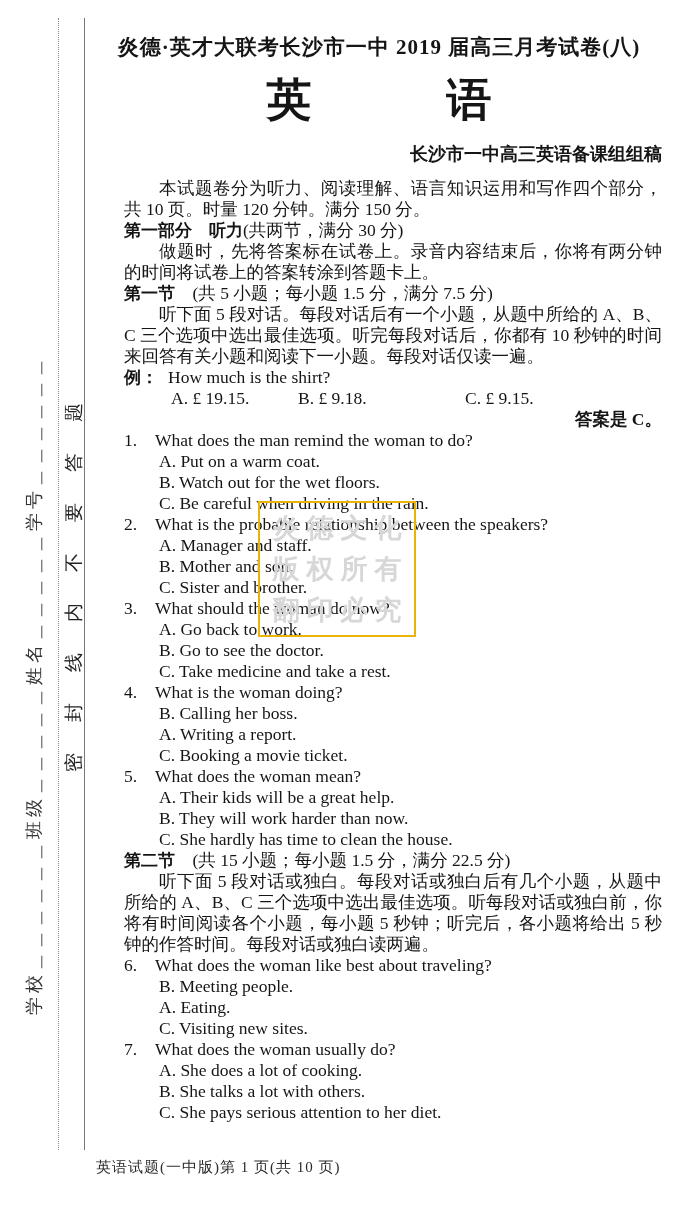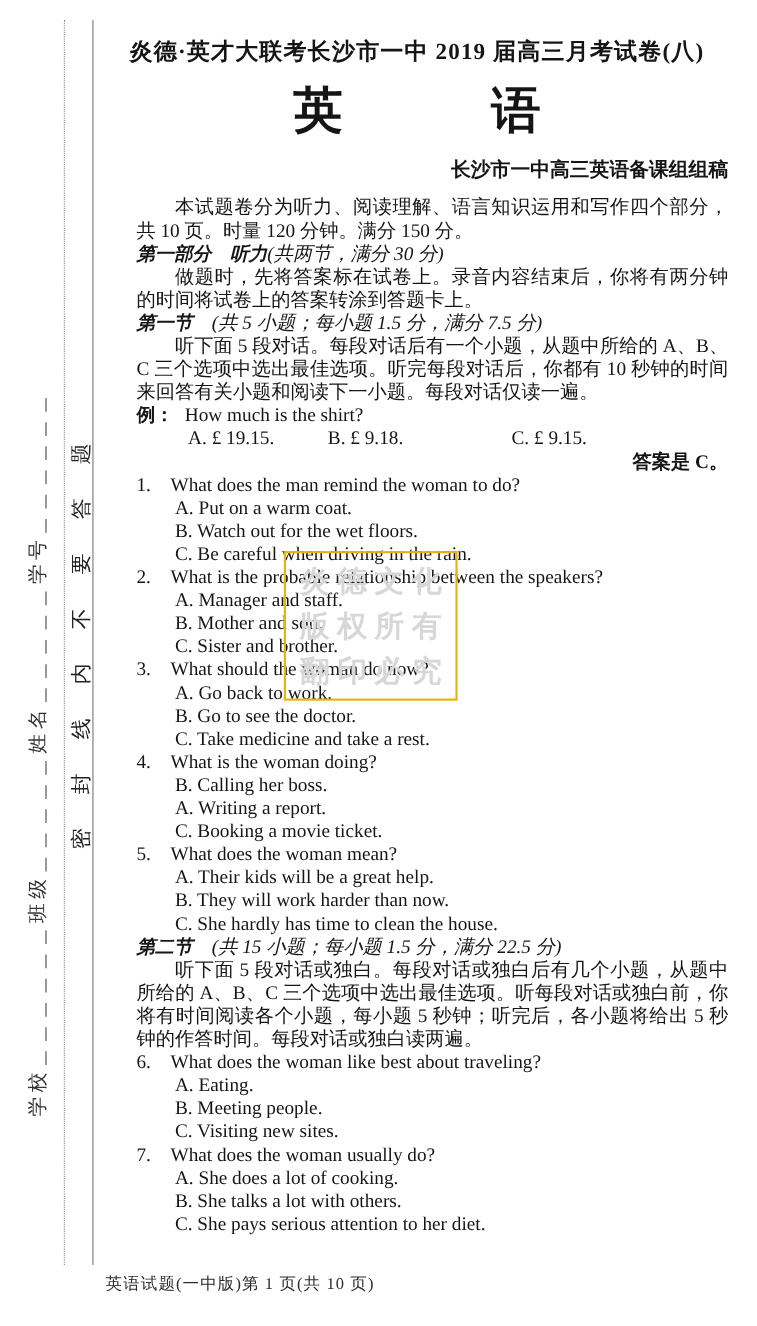--- a/index.html
+++ b/index.html
@@ -52,21 +52,21 @@
     text-align:center; font-weight:bold; font-size:45px; line-height:50px;
     margin-top:15px; font-family:"Liberation Sans", sans-serif;
   }
   .byline {
     text-align:right; font-weight:bold; font-size:18px; line-height:24px;
     margin-top:17px; font-family:"Liberation Sans", sans-serif;
   }
   .body-text { margin-top:12px;margin-left:28px; }
   .para { text-align:justify; text-indent:2em; }
   .flush { text-indent:0; }
-  .head-line { font-weight:bold;font-style:italic; }
+  .head-line { font-weight:bold; }
   .head-line .hn { font-weight:normal; }
   .bold-sans { font-weight:bold; font-family:"Liberation Sans", sans-serif; font-size:17px; }
   .q-line { display:flex; }
   .q-num { flex:none; width:31px; }
   .q-text { flex:1; }
   .opt { padding-left:35px; }
   .example-q { display:flex; }
   .ex-label { flex:none; width:44px; }
   .ex-opts { padding-left:47px; }
   .ex-opt-a { display:inline-block; width:127px; }
@@ -154,22 +154,22 @@
     <div class="opt">B. They will work harder than now.</div>
     <div class="opt">C. She hardly has time to clean the house.</div>
 
     <div class="head-line flush"><span class="bold-sans">第二节</span><span class="hn">　(共 15 小题；每小题 1.5 分，满分 22.5 分)</span></div>
     <div class="para">听下面 5 段对话或独白。每段对话或独白后有几个小题，从题中所给的 A、B、C 三个选项中选出最佳选项。听每段对话或独白前，你将有时间阅读各个小题，每小题 5 秒钟；听完后，各小题将给出 5 秒钟的作答时间。每段对话或独白读两遍。</div>
 
     <div class="q-line">
         <span class="q-num">6.</span>
         <span class="q-text">What does the woman like best about traveling?</span>
       </div>
+    <div class="opt">B. Meeting people.</div>
     <div class="opt">A. Eating.</div>
-    <div class="opt">B. Meeting people.</div>
     <div class="opt">C. Visiting new sites.</div>
 
     <div class="q-line">
         <span class="q-num">7.</span>
         <span class="q-text">What does the woman usually do?</span>
       </div>
     <div class="opt">A. She does a lot of cooking.</div>
     <div class="opt">B. She talks a lot with others.</div>
     <div class="opt">C. She pays serious attention to her diet.</div>
   </div>

